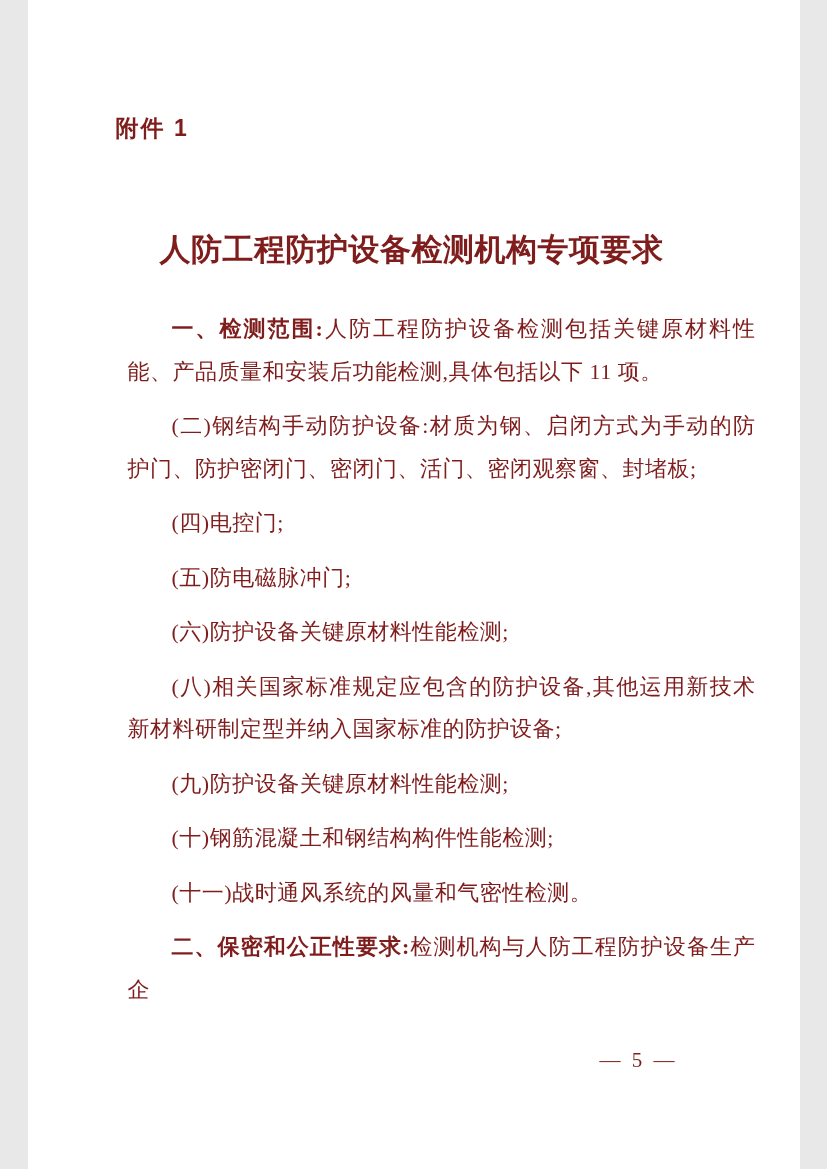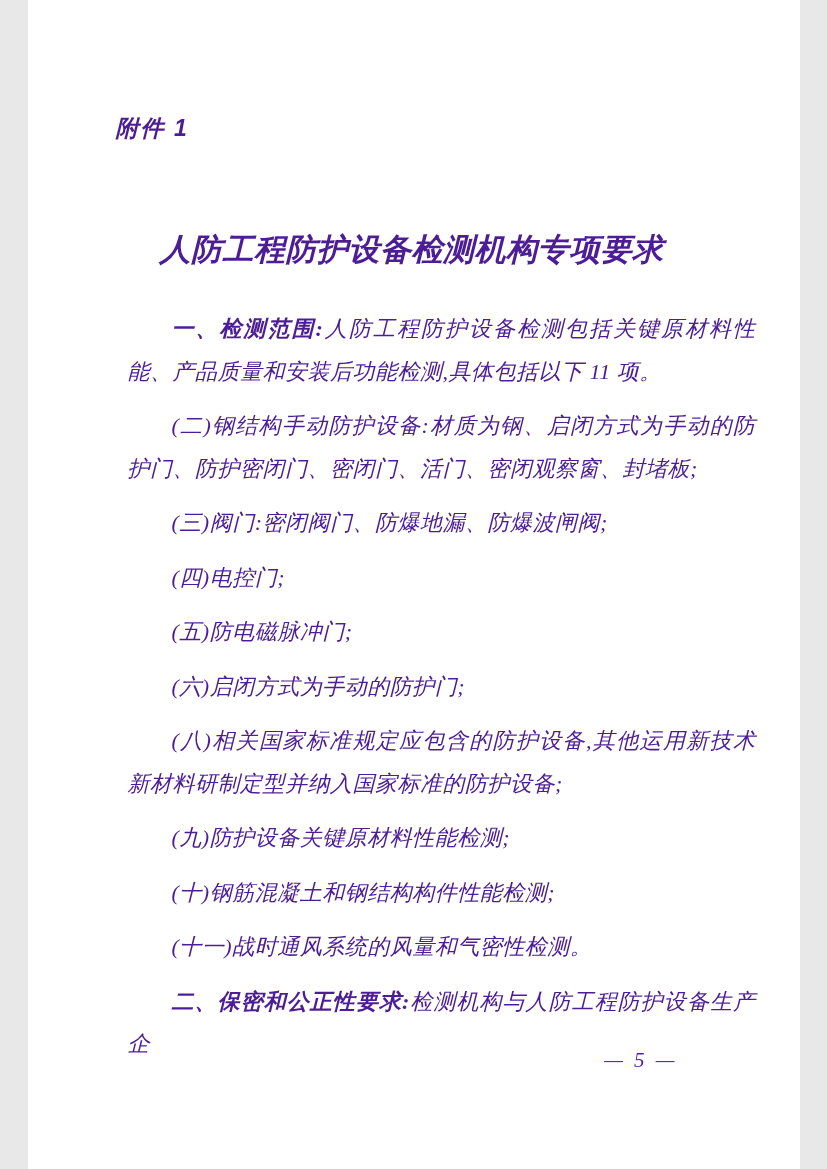--- a/index.html
+++ b/index.html
@@ -6,24 +6,23 @@
     margin: 0;
     padding: 0;
     background: #e8e8e8;
   }
   .page {
     position: relative;
     width: 772px;
     height: 1169px;
     margin: 0 auto;
     background: #ffffff;
-    color: #4c1d95;
+    color: #7f1d1d;
     font-family: "Liberation Serif", "DejaVu Serif", serif;
     overflow: hidden;
-    font-style: italic;
   }
   .attachment-label {
     position: absolute;
     left: 88px;
     top: 113px;
     font-family: "Liberation Sans", "DejaVu Sans", sans-serif;
     font-weight: bold;
     font-size: 23px;
     letter-spacing: 2px;
     white-space: nowrap;
@@ -75,27 +74,26 @@
   <div class="attachment-label">附件 1</div>
 
   <h1 class="doc-title">人防工程防护设备检测机构专项要求</h1>
 
   <div class="doc-body">
   <p><span class="para-lead">一、检测范围:</span><span>人防工程防护设备检测包括关键原材料性能、产品质量和安装后功能检测,具体包括以下 11 项。</span></p>
 
 
   <p><span>(二)钢结构手动防护设备:材质为钢、启闭方式为手动的防护门、防护密闭门、密闭门、活门、密闭观察窗、封堵板;</span></p>
 
-  <p><span>(三)阀门:密闭阀门、防爆地漏、防爆波闸阀;</span></p>
 
   <p><span>(四)电控门;</span></p>
 
   <p><span>(五)防电磁脉冲门;</span></p>
 
-  <p><span>(六)启闭方式为手动的防护门;</span></p>
+  <p><span>(六)防护设备关键原材料性能检测;</span></p>
 
 
   <p><span>(八)相关国家标准规定应包含的防护设备,其他运用新技术新材料研制定型并纳入国家标准的防护设备;</span></p>
 
   <p><span>(九)防护设备关键原材料性能检测;</span></p>
 
   <p><span>(十)钢筋混凝土和钢结构构件性能检测;</span></p>
 
   <p><span>(十一)战时通风系统的风量和气密性检测。</span></p>
 

